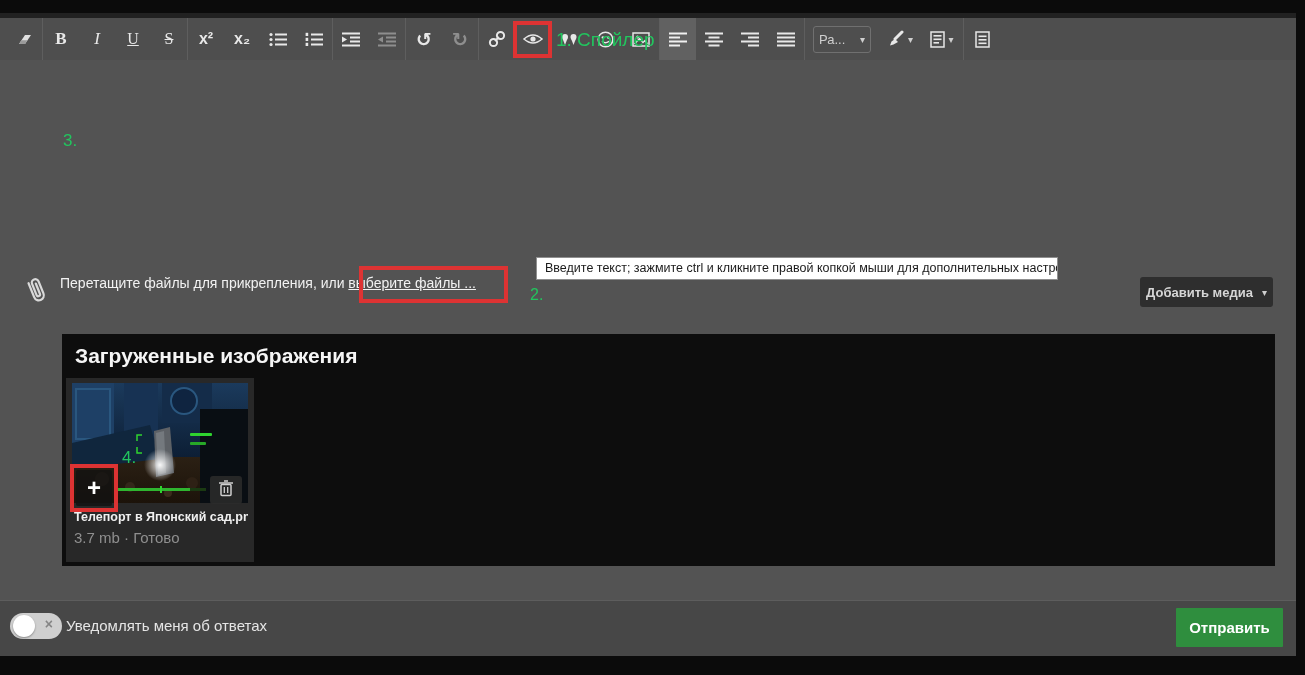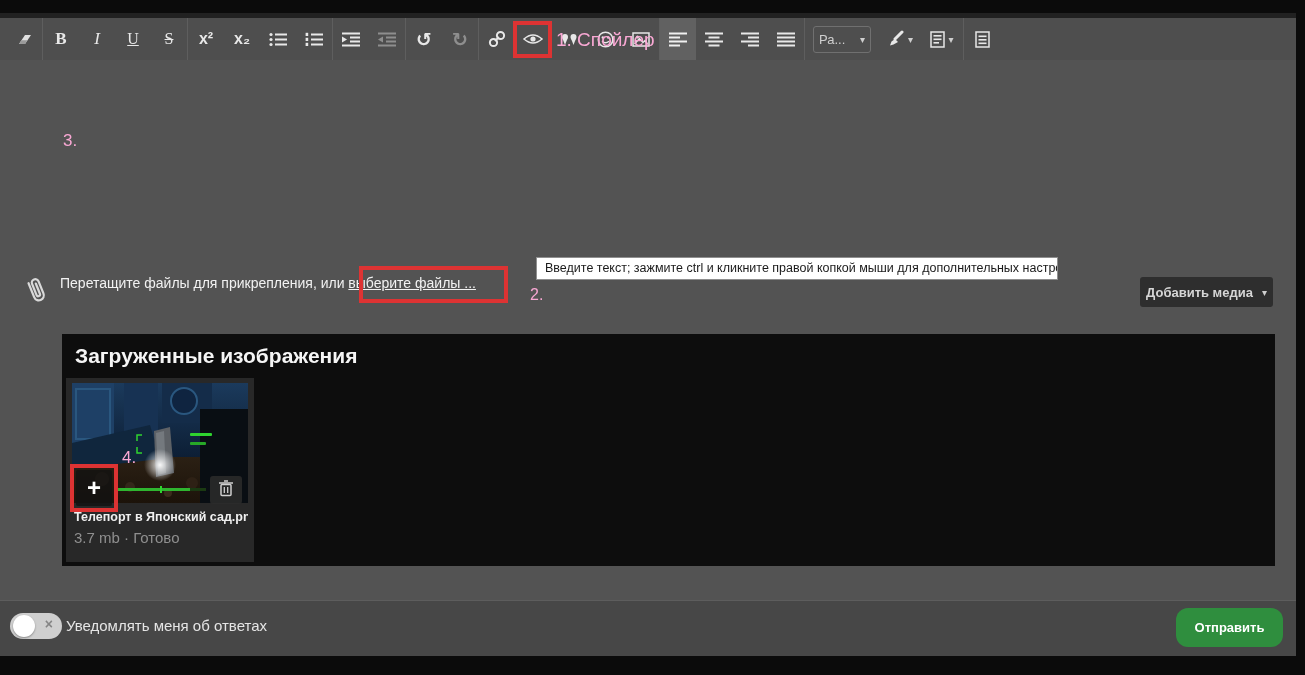--- a/index.html
+++ b/index.html
@@ -60,27 +60,27 @@
   .fname{position:absolute;left:8px;top:132px;width:174px;font-size:12.5px;font-weight:bold;color:#f0f0f0;
          white-space:nowrap;overflow:hidden;}
   .fsize{position:absolute;left:8px;top:151px;font-size:15px;color:#8f8f8f;}
 
   
   .footerbar{position:absolute;left:0;top:587px;width:100%;height:56px;background:#474747;border-top:1px solid #5d5d5d;box-sizing:border-box;}
   .toggle{position:absolute;left:10px;top:12px;width:52px;height:26px;background:#cfcfcf;border-radius:13px;cursor:pointer;}
   .knob{position:absolute;left:3px;top:2px;width:22px;height:22px;border-radius:50%;background:#fff;box-shadow:0 1px 2px rgba(0,0,0,.35);}
   .tx{position:absolute;right:9px;top:3px;font-size:14px;font-weight:bold;color:#858585;}
   .notifylbl{position:absolute;left:66px;top:16px;font-size:15px;color:#e5e5e5;}
-  .submit{position:absolute;left:1176px;top:7px;width:107px;height:39px;border-radius:12px;background:#2f8e3e;
-          color:#fff;font-weight:bold;font-size:13px;display:flex;align-items:center;justify-content:center;cursor:pointer;}
+  .submit{position:absolute;left:1176px;top:7px;width:107px;height:39px;border-radius:1px;background:#2f8e3e;
+          color:#fff;font-weight:bold;font-size:15px;display:flex;align-items:center;justify-content:center;cursor:pointer;}
 
   
   .tooltip{position:absolute;left:536px;top:257px;width:522px;height:23px;background:#fff;border:1px solid #8f8f8f;
            box-sizing:border-box;color:#1a1a1a;font-size:12.5px;line-height:21px;padding:0 8px;z-index:60;white-space:nowrap;overflow:hidden;}
-  .ann{position:absolute;color:#f9a8d4;z-index:70;font-weight:500;pointer-events:none;}
+  .ann{position:absolute;color:#22c55e;z-index:70;font-weight:500;pointer-events:none;}
   .annbox{position:absolute;border:4px solid #dd3333;z-index:65;box-sizing:border-box;pointer-events:none;}
 </style>
 </head>
 <body>
 
 <div id="app">
   <div class="composer">
     <div class="top-edge"></div>
 
     <div class="toolbar">

